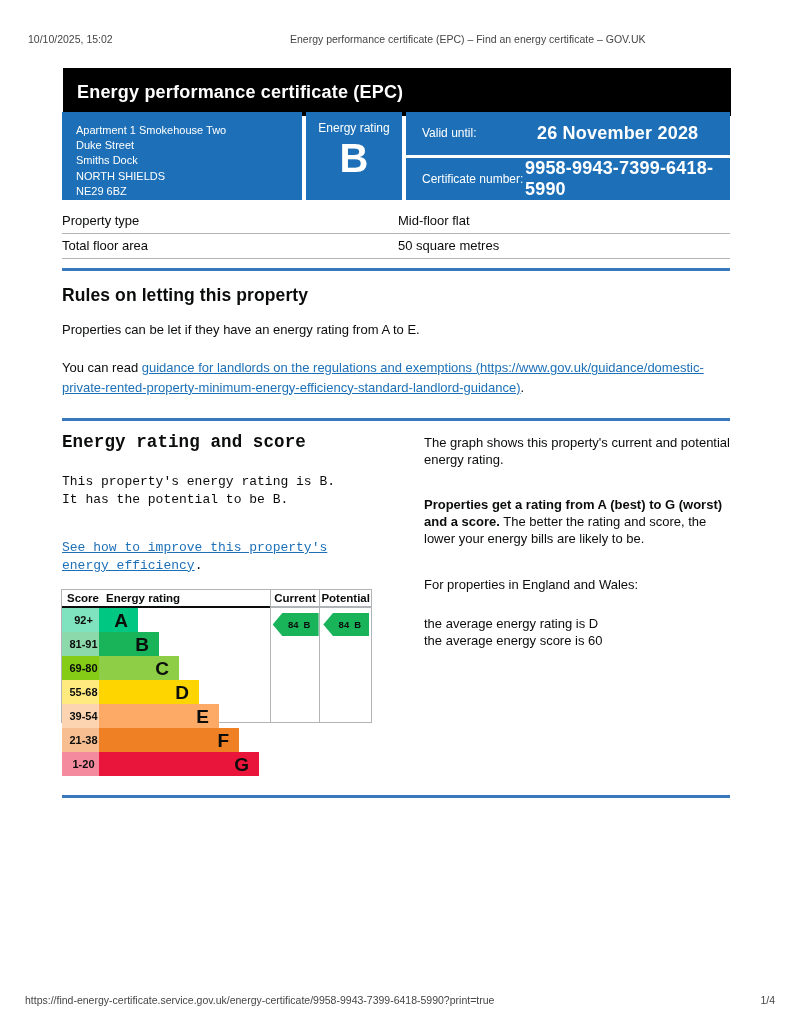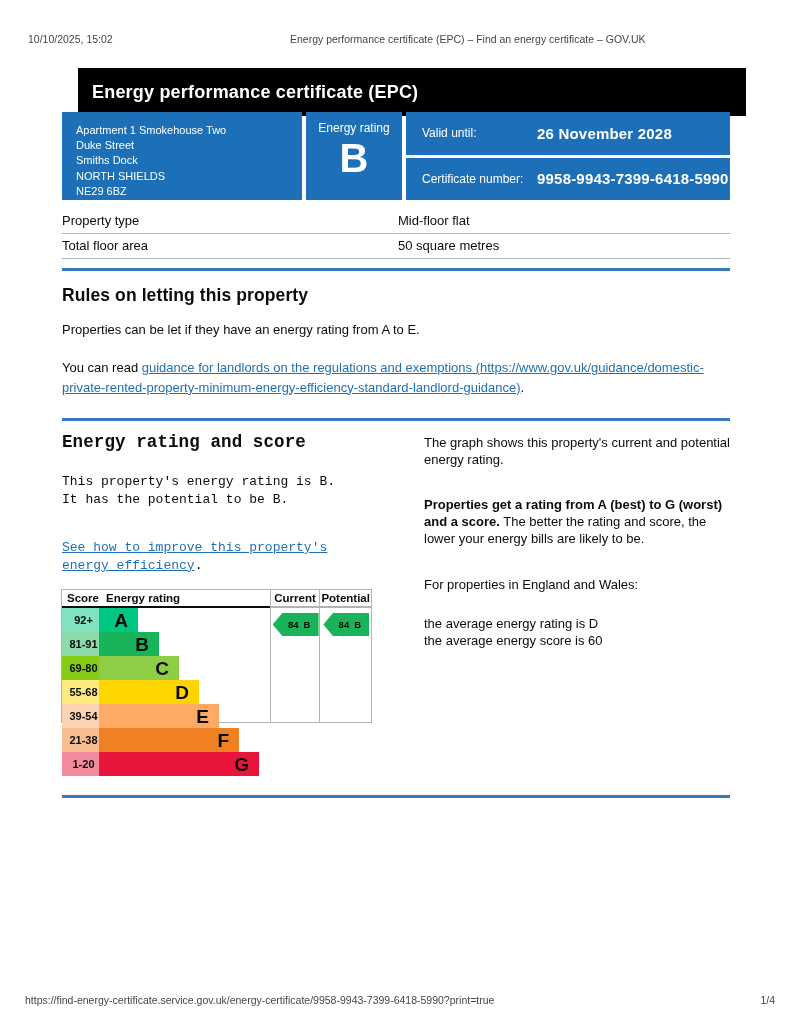--- a/index.html
+++ b/index.html
@@ -6,34 +6,34 @@
   html,body { background:#fff; }
   body { font-family:"Liberation Sans","DejaVu Sans",sans-serif; color:var(--ink,#0b0c0c); }
   .page { position:relative; width:793px; height:1024px; background:#fff; overflow:hidden; }
 
   .print-meta { position:absolute; top:16px; font-size:10.5px; color:#454545;margin-top:17px; }
   .print-date { left:28px; }
   .print-title { left:290px; }
   .print-footer-url { position:absolute; left:25px; top:994px; font-size:10.5px; color:#454545; }
   .print-footer-page { position:absolute; right:18px; top:994px; font-size:10.5px; color:#454545; }
 
-  .banner { position:absolute; left:78px; top:68px; width:668px; height:48px;
+  .banner { position:absolute; left:63px; top:68px; width:668px; height:48px;
             background:var(--banner,#000); display:flex; align-items:center; }
   .banner-title { color:#fff; font-size:18px; font-weight:bold; padding-left:14px; letter-spacing:.2px; }
 
   .summary { position:absolute; left:62px; top:112px; width:668px; height:88px; display:flex; gap:4px; }
   .blue-box { background:var(--blue,#1d70b8); color:#fff; }
   .address-box { width:240px; padding:11px 10px 0 14px; font-size:11px; line-height:1.38; }
   .rating-box { width:96px; text-align:center; padding-top:9px; }
   .rating-box .rating-label { font-size:12px; }
   .rating-box .rating-letter { font-size:40px; font-weight:bold; line-height:1.05; margin-top:2px; }
   .summary-right { flex:1; display:flex; flex-direction:column; gap:3px; }
   .kv-box { flex:1; display:flex; align-items:center; padding-left:16px; font-size:12px; }
   .kv-label { width:115px; }
-  .kv-value { font-weight:bold; font-size:15px; letter-spacing:.2px; }
+  .kv-value { font-weight:bold; font-size:18px; letter-spacing:.2px; }
 
   .details { position:absolute; left:62px; top:209px; width:668px; font-size:13px; }
   .detail-row { position:relative; height:25px; line-height:24px; border-bottom:1px solid var(--border,#b1b4b6); }
   .detail-value { position:absolute; left:336px; top:0; }
 
   .rule { position:absolute; left:62px; width:668px; height:3px; background:var(--rule,#3779bc); }
   .rule-1 { top:268px; } .rule-2 { top:418px; } .rule-3 { top:795px; }
 
   .h2 { font-size:17.5px; font-weight:bold; letter-spacing:.1px; }
   .rules-heading { position:absolute; left:62px; top:285px; }

